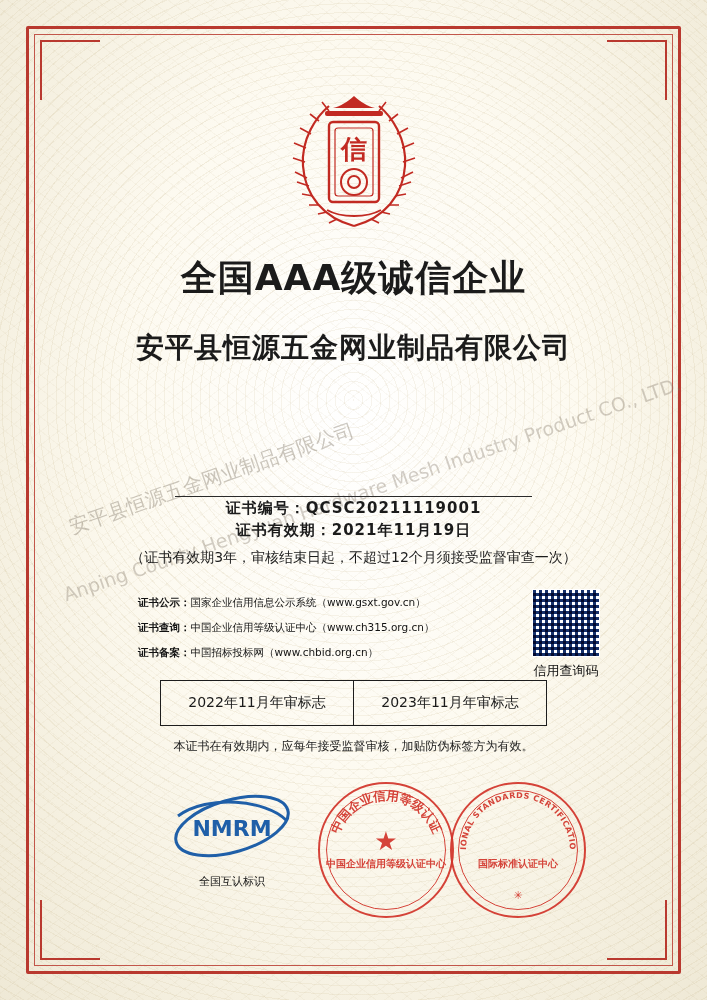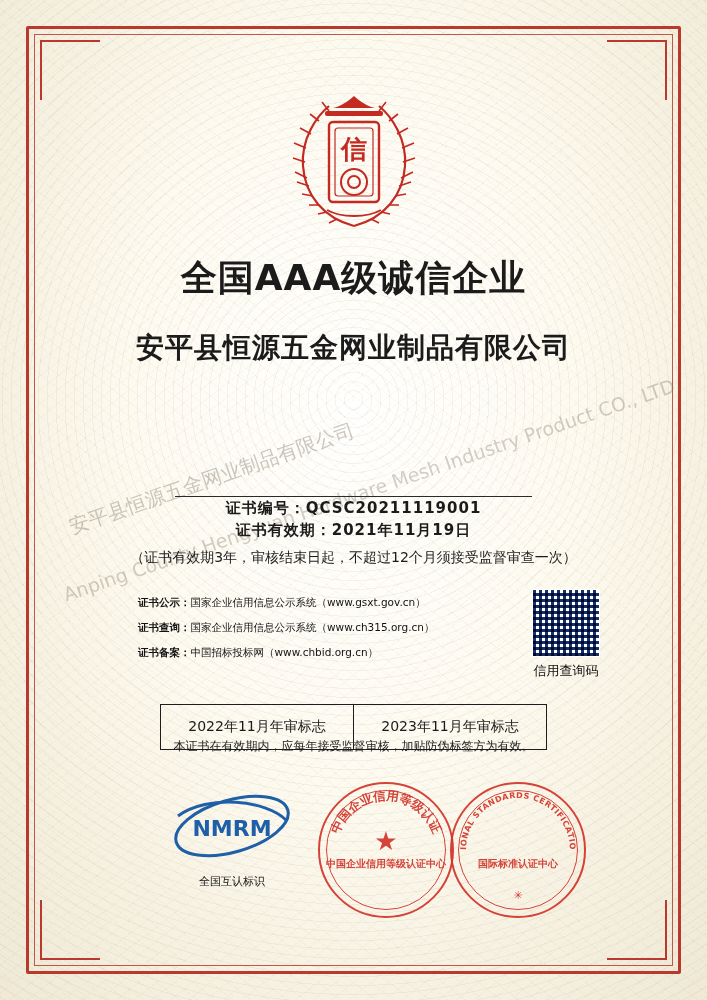--- a/index.html
+++ b/index.html
@@ -169,21 +169,21 @@
   }
   .qr-cap {
     font-size: 13px;
     margin-top: 5px;
     font-family: Liberation Sans, sans-serif;
     color: #111;
   }
 
   .boxes {
     position: absolute;
-    top: 660px;
+    top: 636px;
     left: 120px;
     right: 120px;
     height: 44px;
     display: flex;
     border: 1.5px solid #1d1d1d;
   }
   .box {
     flex: 1;
     display: flex;
     align-items: center;
@@ -347,21 +347,21 @@
       <div class="line">证书编号：QCSC20211119001</div>
       <div class="line">证书有效期：2021年11月19日</div>
       <div class="note">（证书有效期3年，审核结束日起，不超过12个月须接受监督审查一次）</div>
     </div>
 
     <div class="links">
       <div class="link-row">
         <span class="lbl">证书公示：</span><span>国家企业信用信息公示系统（www.gsxt.gov.cn）</span>
       </div>
       <div class="link-row">
-        <span class="lbl">证书查询：</span><span>国家企业信用信息公示系统（www.ch315.org.cn）</span>
+        <span class="lbl">证书查询：</span><span>中国企业信用等级认证中心（www.ch315.org.cn）</span>
       </div>
       <div class="link-row">
         <span class="lbl">证书备案：</span><span>中国招标投标网（www.chbid.org.cn）</span>
       </div>
     </div>
 
     <div class="qr-block">
       <div class="qr"></div>
       <div class="qr-cap">信用查询码</div>
     </div>

